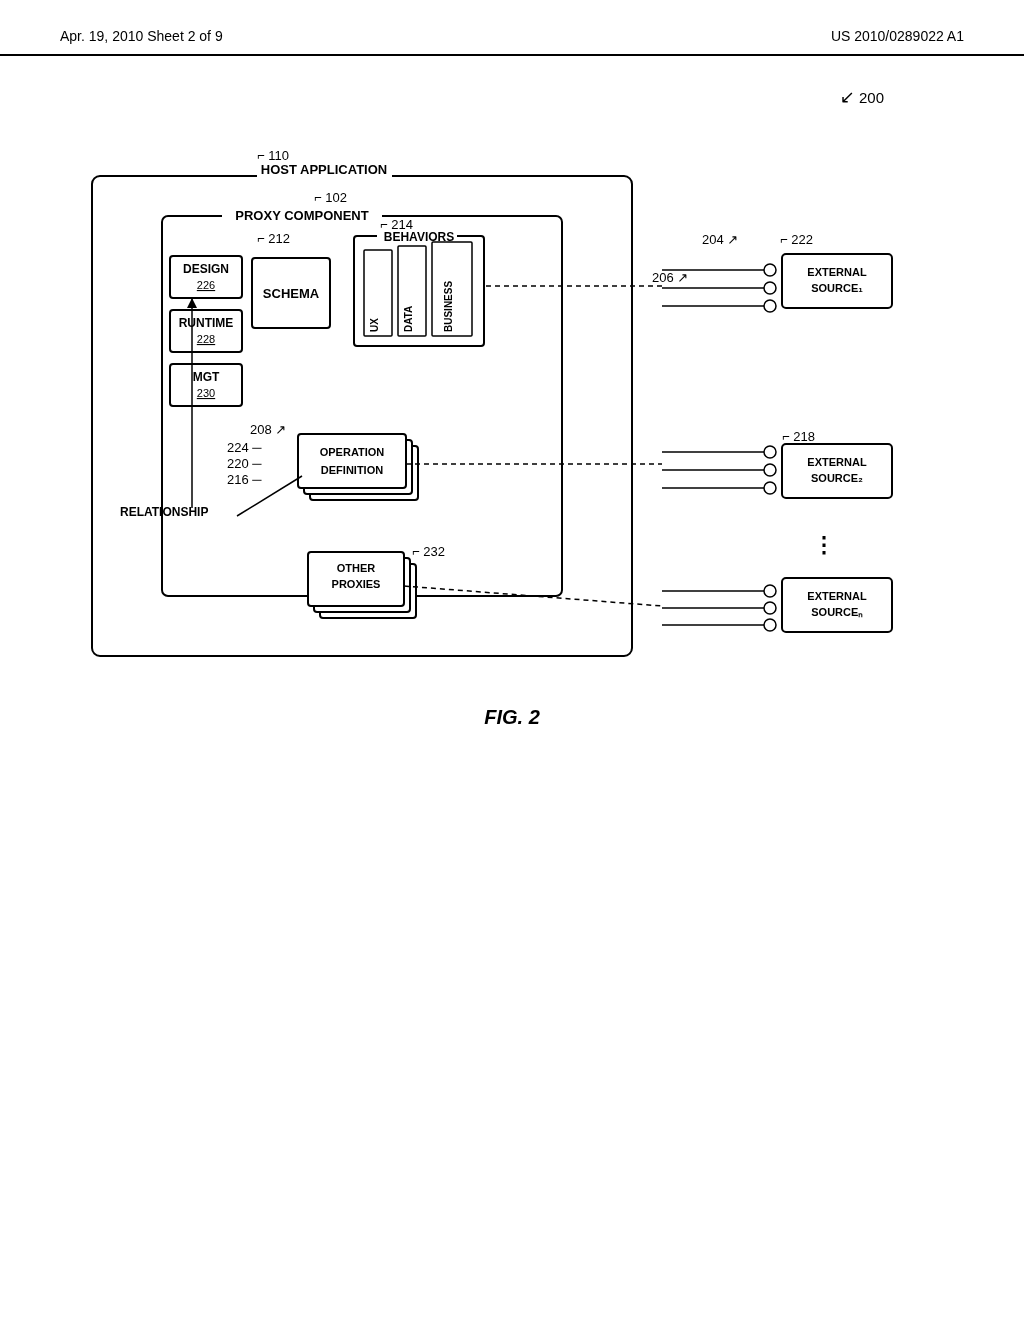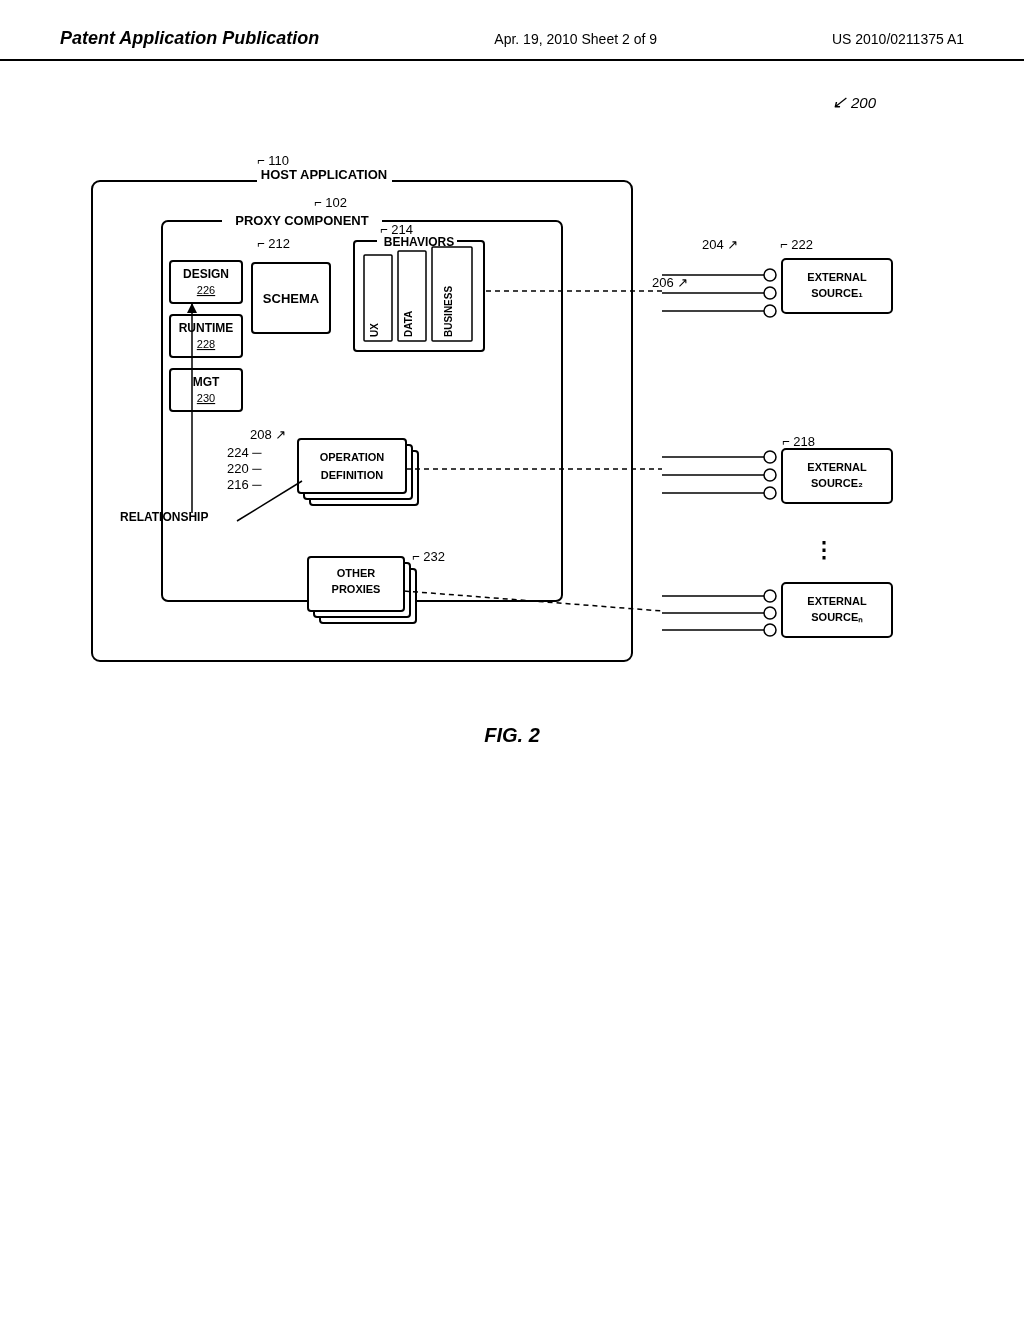--- a/index.html
+++ b/index.html
@@ -47,29 +47,28 @@
       font-weight: bold;
       font-style: italic;
     }
   </style>
 </head>
 <body>
 
 <div>
 
   <div class="header">
-    <span class="header-title">Patent Application Publication</span>
     <span class="header-date">Apr. 19, 2010  Sheet 2 of 9</span>
-    <span class="header-patent">US 2010/0211375 A1</span>
+    <span class="header-patent">US 2010/0289022 A1</span>
   </div>
 
   <div class="content">
 
     <div style="position:relative; height:40px;">
-      <div style="position:absolute; right:88px; top:10px; font-size:15px;font-style:italic;">
+      <div style="position:absolute; right:80px; top:10px; font-size:15px;">
         <span style="font-size:18px;">↙</span> <span>200</span>
       </div>
     </div>
 
     <div style="position:relative; width:860px; margin:20px auto 0 auto; height:560px;">
 
       <svg width="860" height="560" viewBox="0 0 860 560">
 
         <rect x="10" y="40" width="540" height="480" rx="8" ry="8" fill="white" stroke="black" stroke-width="2"></rect>
 
@@ -191,16 +190,16 @@
         <circle cx="688" cy="455" r="6" fill="white" stroke="black" stroke-width="1.5"></circle>
         <line x1="580" y1="455" x2="682" y2="455" stroke="black" stroke-width="1.5"></line>
         <circle cx="688" cy="472" r="6" fill="white" stroke="black" stroke-width="1.5"></circle>
         <line x1="580" y1="472" x2="682" y2="472" stroke="black" stroke-width="1.5"></line>
         <circle cx="688" cy="489" r="6" fill="white" stroke="black" stroke-width="1.5"></circle>
         <line x1="580" y1="489" x2="682" y2="489" stroke="black" stroke-width="1.5"></line>
 
       </svg>
     </div>
 
-    <div class="fig-caption" style="margin-top:23px;">FIG. 2</div>
+    <div class="fig-caption" style="margin-top:10px;">FIG. 2</div>
 
   </div>
 </div>
 
 </body></html>

